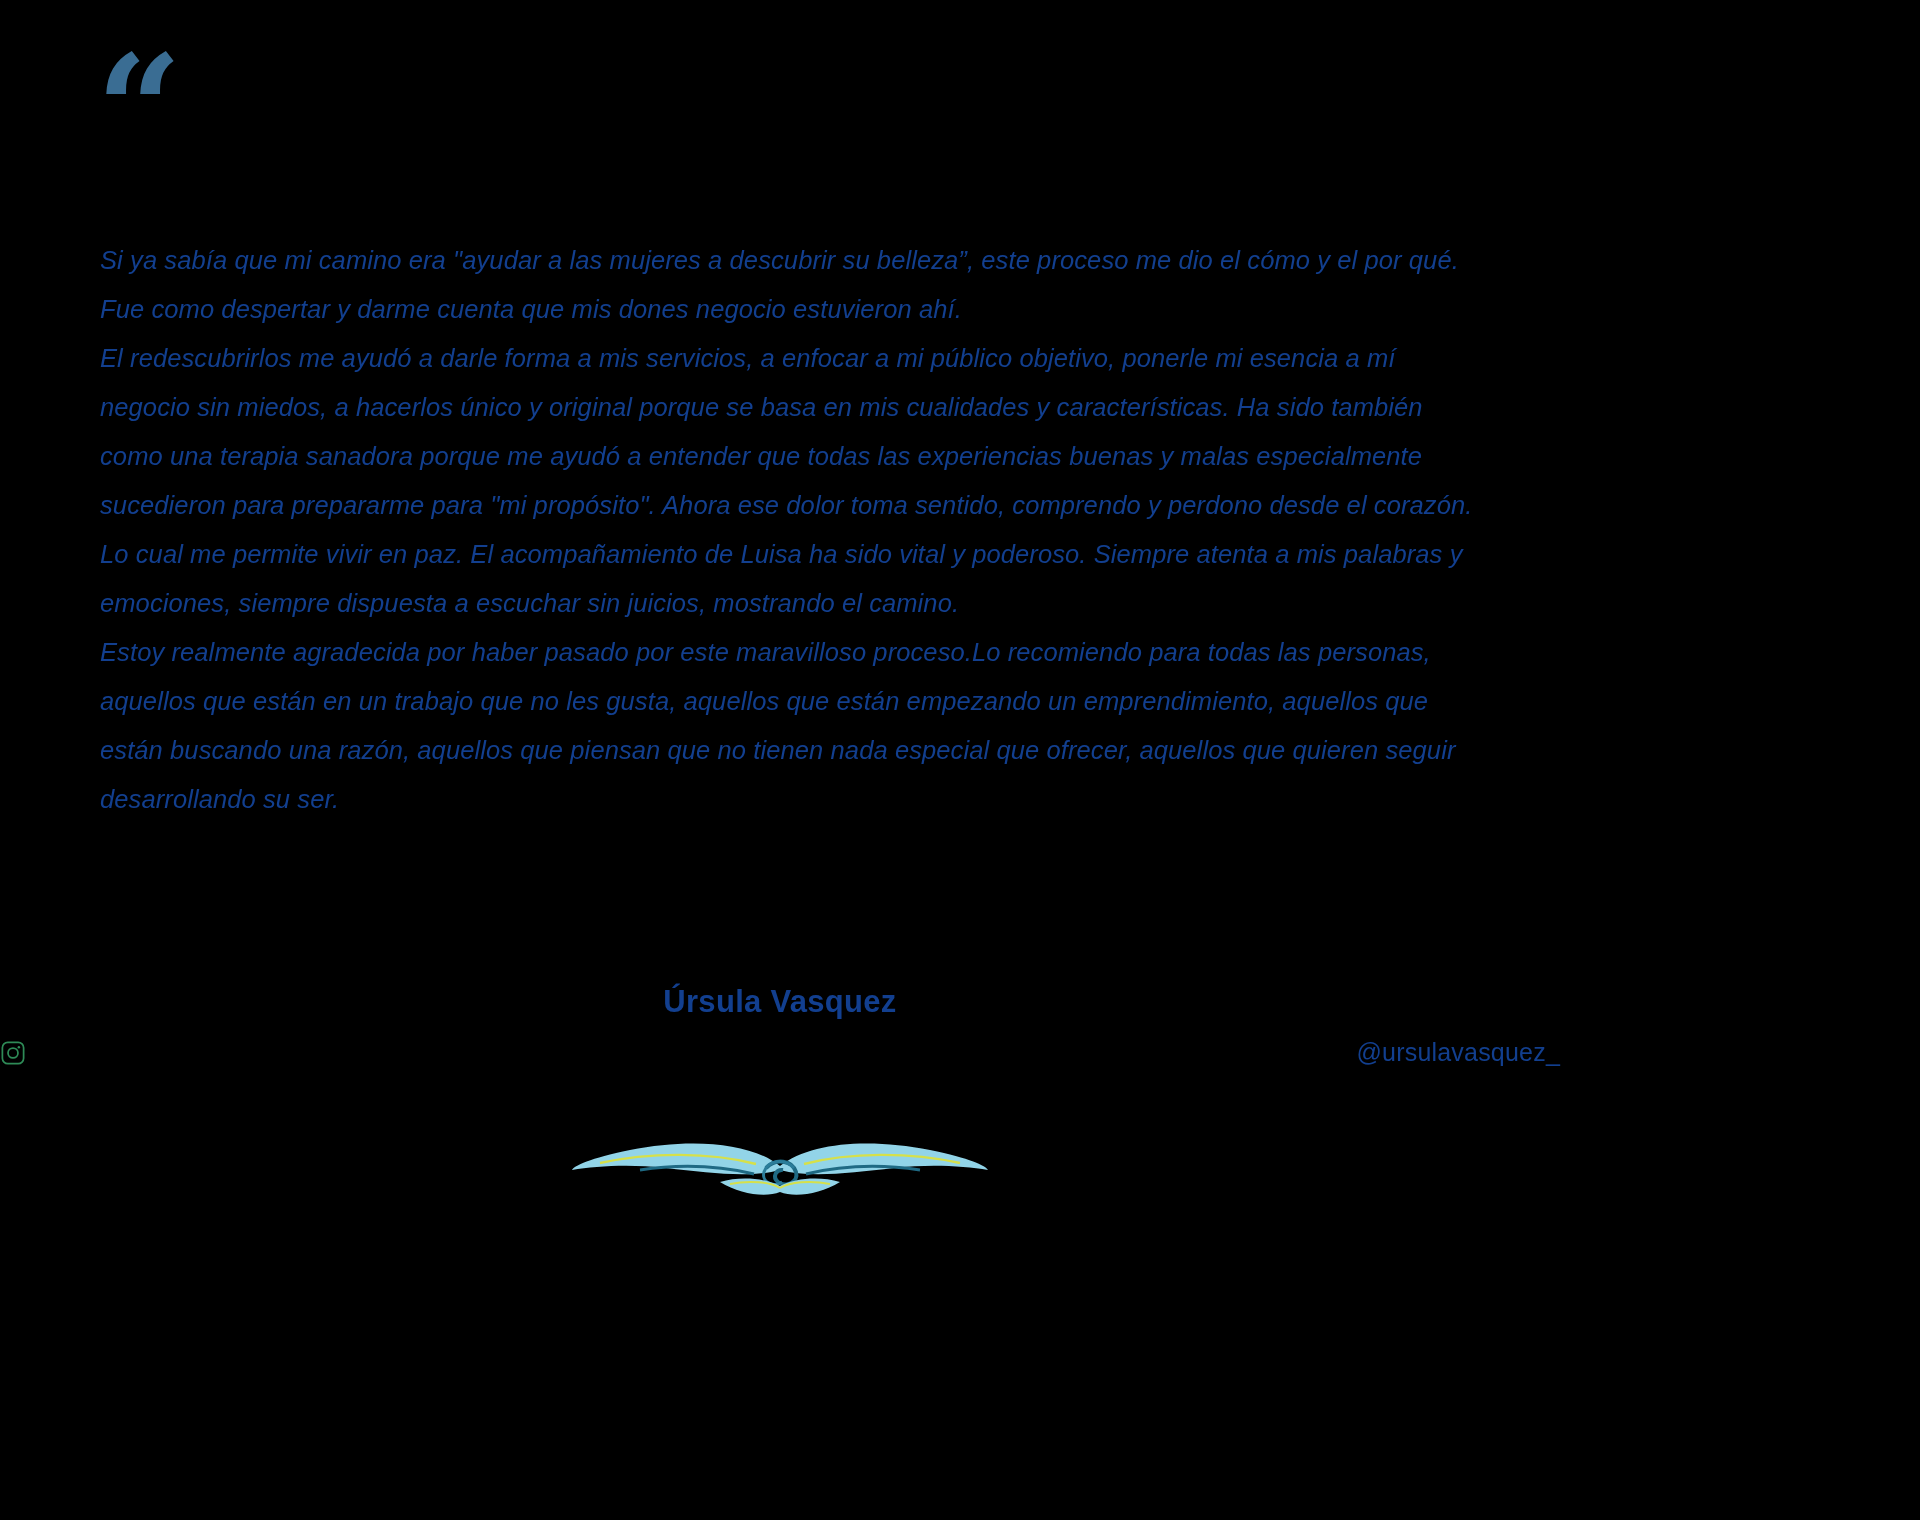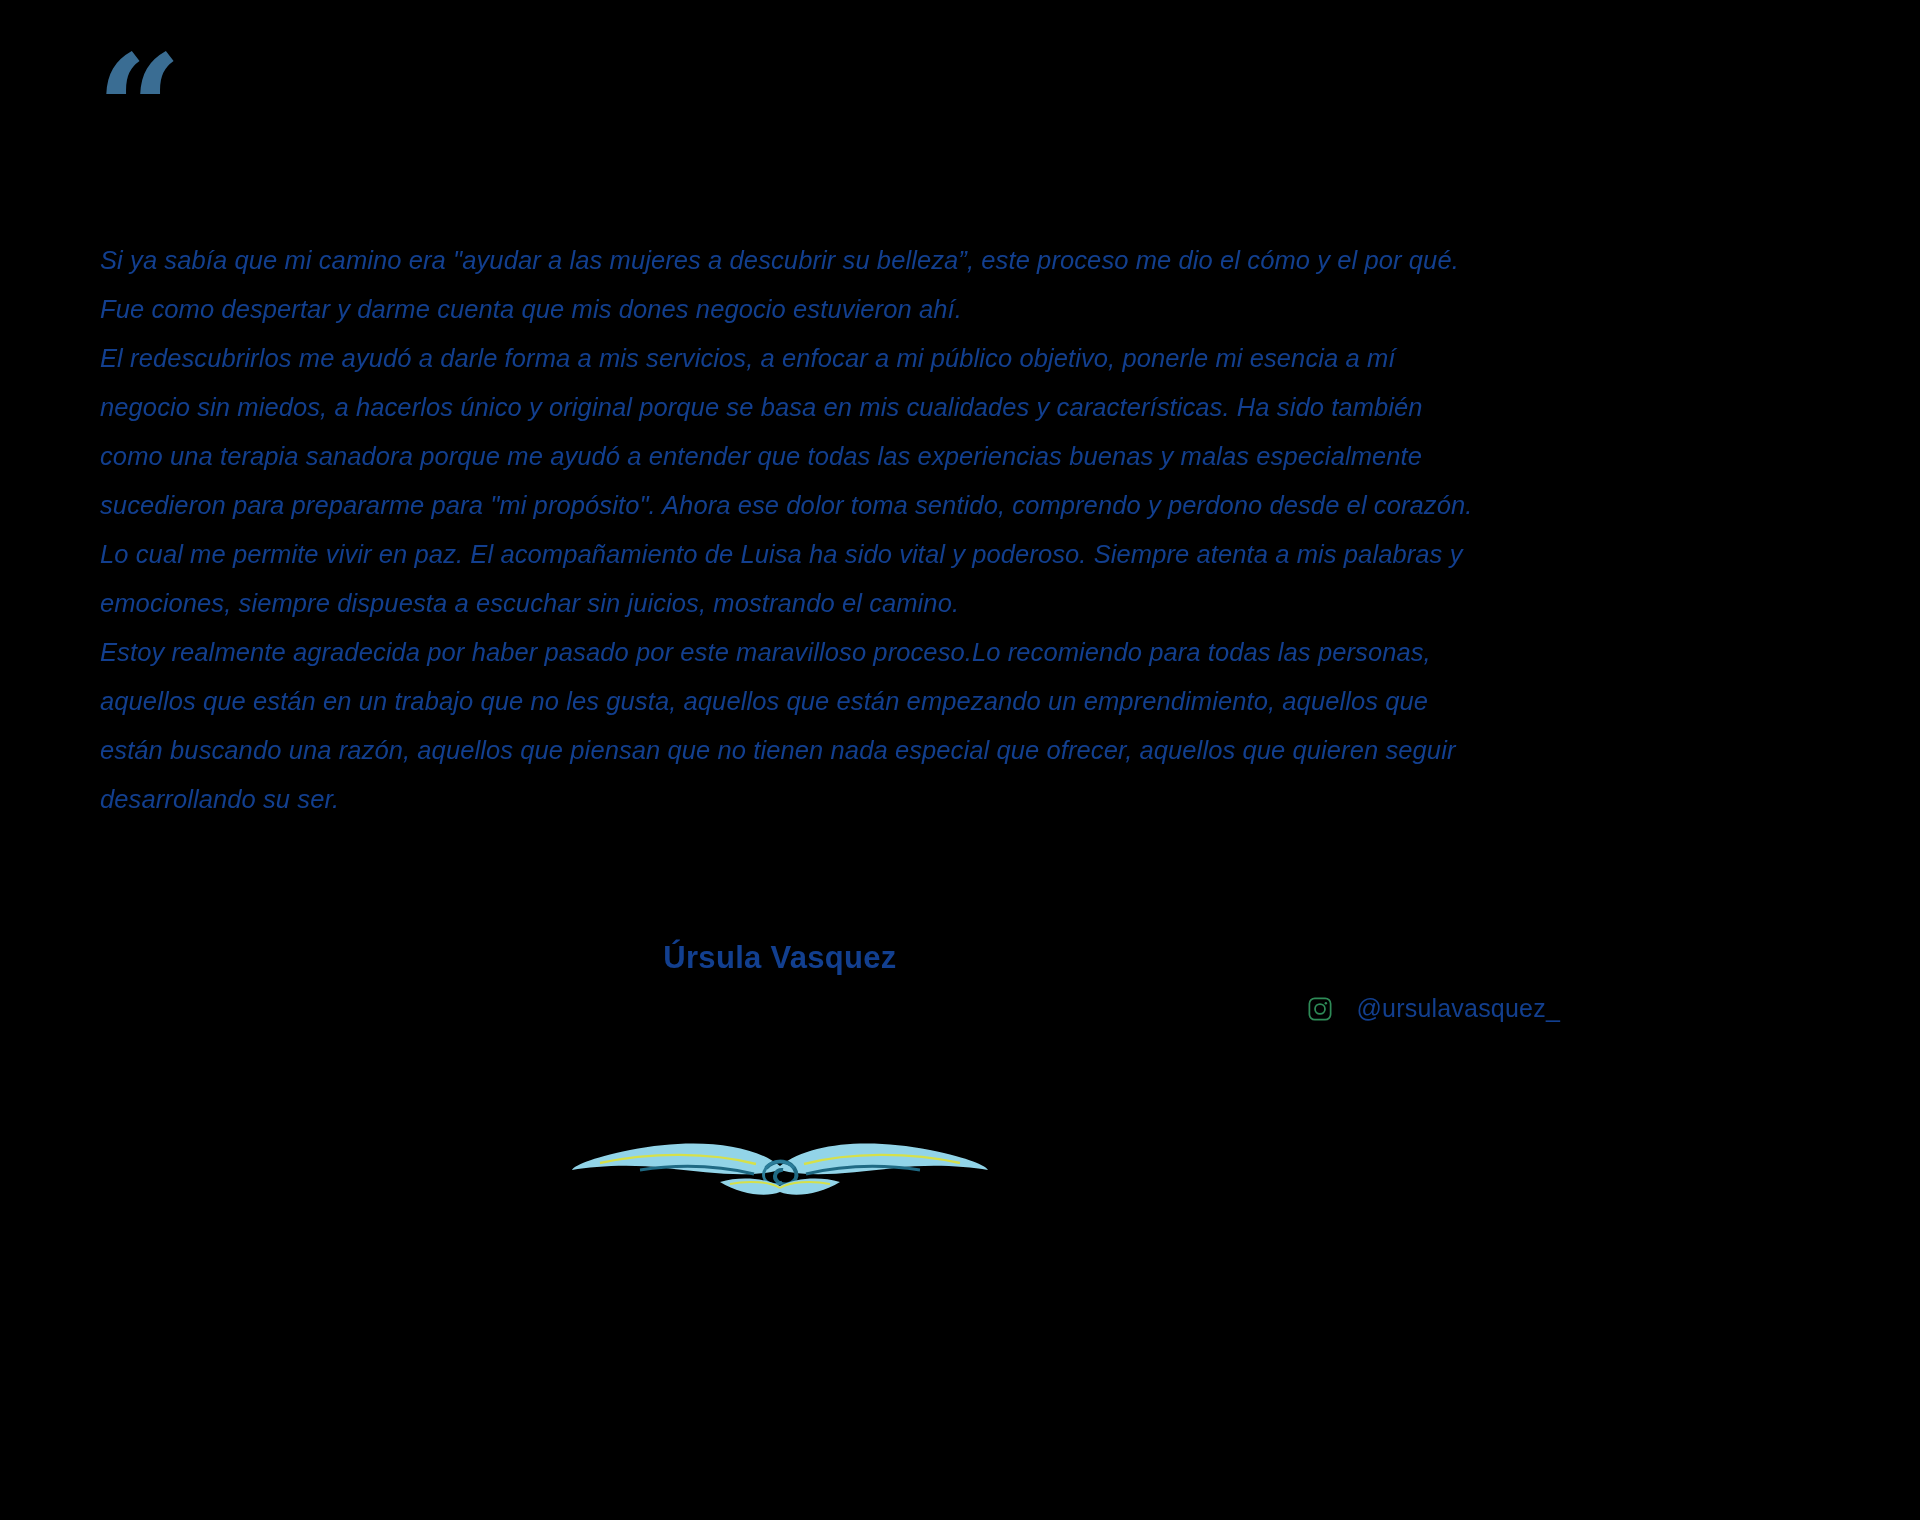--- a/index.html
+++ b/index.html
@@ -60,26 +60,27 @@
     width: 1560px;
     text-align: center;
   }
   .author-name {
     font-family: "Liberation Sans", sans-serif;
     font-weight: 700;
     font-size: 31px;
     color: #123f8f;
     letter-spacing: 0.3px;
     line-height: 40px;
+    margin-top: 44px;
   }
   .handle-row {
     margin-top: 16px;
     display: flex;
     align-items: center;
-    justify-content: flex-end;
+    justify-content: space-between;
     gap: 24px;
   }
   .ig-icon {
     width: 26px;
     height: 26px;
     display: block;
   }
   .handle-text {
     font-family: "Liberation Sans", sans-serif;
     font-size: 25px;

